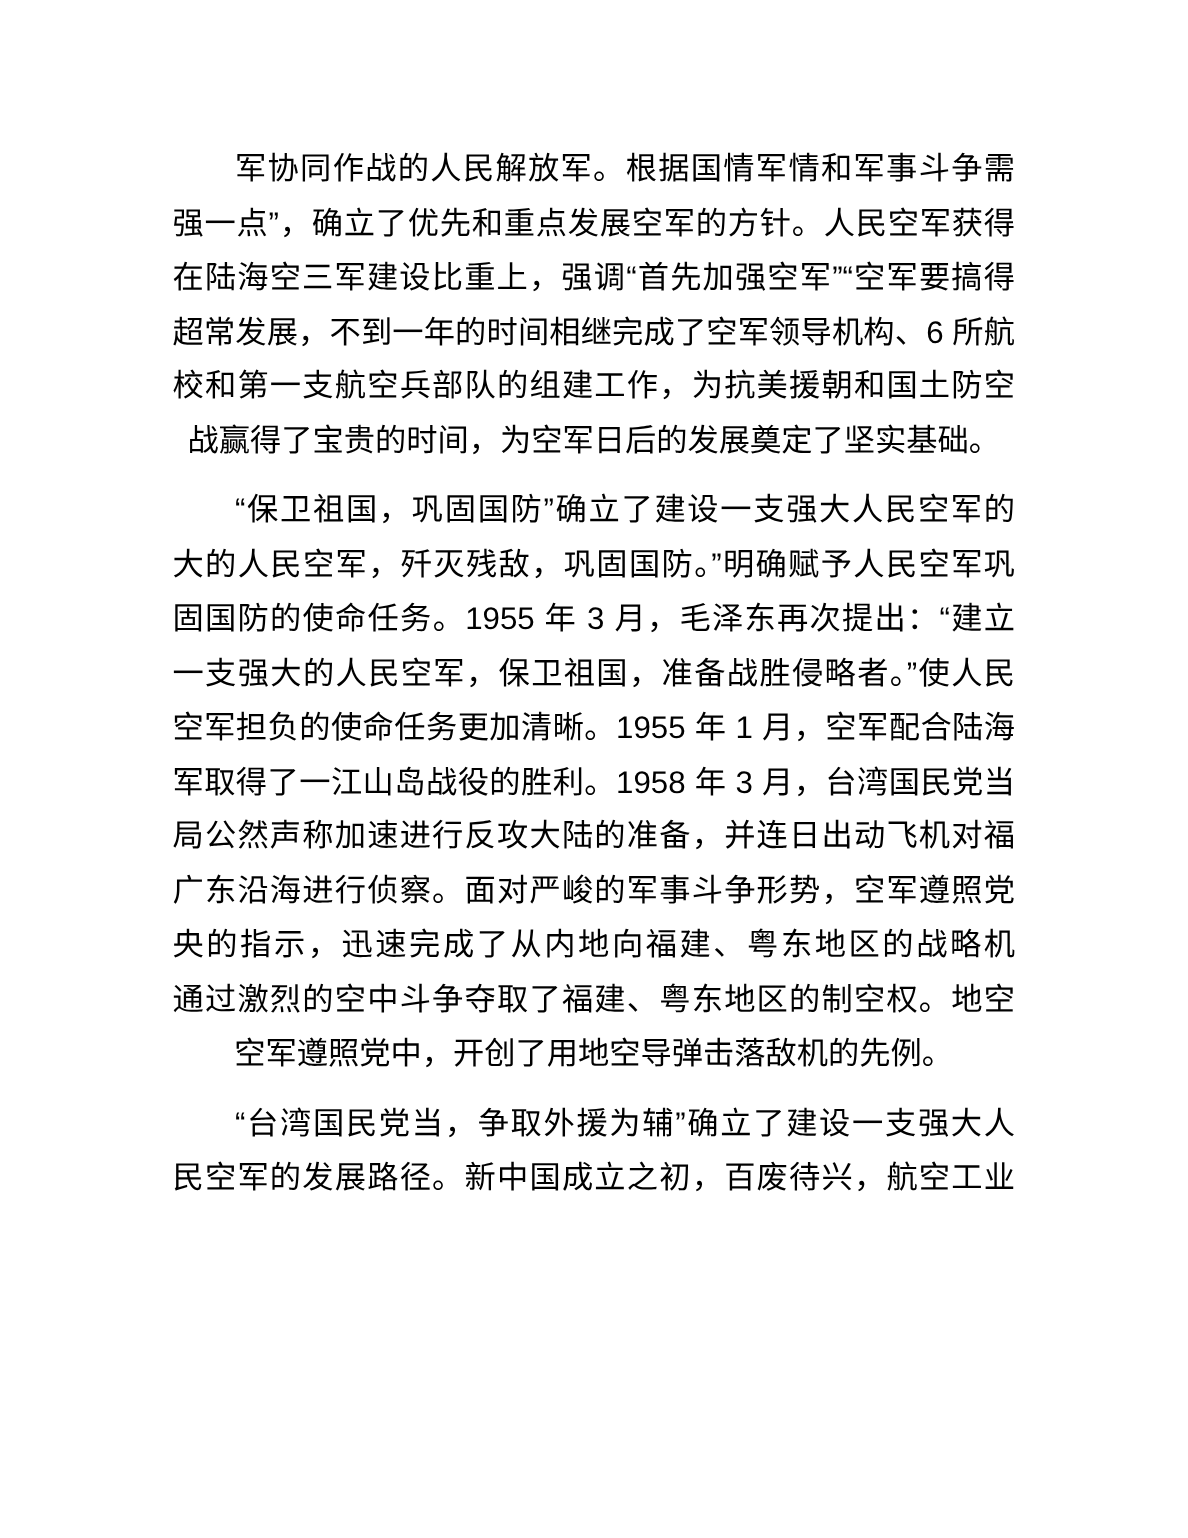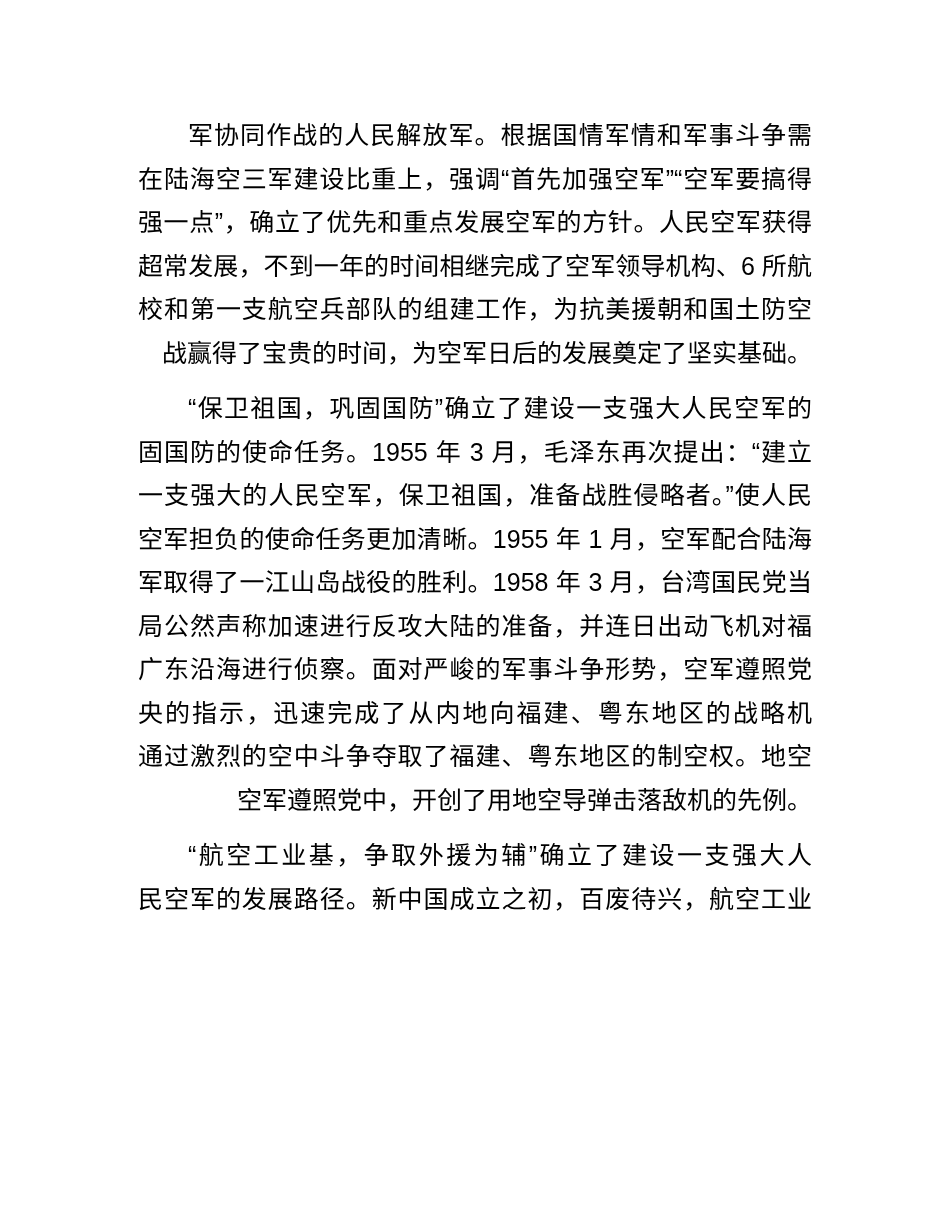--- a/index.html
+++ b/index.html
@@ -29,55 +29,56 @@
     line-height: 43.5px;
     color: #000000;
     font-weight: 400;
   }
   .paragraph {
     margin: 0 0 12px 0;
   }
   .line {
     height: 43.5px;
     overflow: hidden;
-    text-align: right;
+    text-align: center;
     white-space: normal;
   }
   .line.fill {
     text-align: justify;
     text-align-last: justify;
     text-justify: inter-character;
   }
   .line.indent {
     text-indent: 2em;
   }
 </style>
 </head>
 <body>
 
 <div class="page">
   <div class="text-block" id="doc">
       <div class="paragraph">
         <div class="line indent fill">军协同作战的人民解放军。根据国情军情和军事斗争需要</div>
+        <div class="line fill">强一点”，确立了优先和重点发展空军的方针。人民空军获得</div>
         <div class="line fill">在陆海空三军建设比重上，强调“首先加强空军”“空军要搞得</div>
-        <div class="line fill">强一点”，确立了优先和重点发展空军的方针。人民空军获得</div>
         <div class="line fill">超常发展，不到一年的时间相继完成了空军领导机构、6 所航</div>
         <div class="line fill">校和第一支航空兵部队的组建工作，为抗美援朝和国土防空作</div>
         <div class="line">战赢得了宝贵的时间，为空军日后的发展奠定了坚实基础。</div>
       </div>
       <div class="paragraph">
         <div class="line indent fill">“保卫祖国，巩固国防”确立了建设一支强大人民空军的</div>
+        <div class="line fill">大的人民空军，歼灭残敌，巩固国防。”明确赋予人民空军巩</div>
         <div class="line fill">固国防的使命任务。1955 年 3 月，毛泽东再次提出：“建立</div>
         <div class="line fill">一支强大的人民空军，保卫祖国，准备战胜侵略者。”使人民</div>
         <div class="line fill">空军担负的使命任务更加清晰。1955 年 1 月，空军配合陆海</div>
         <div class="line fill">军取得了一江山岛战役的胜利。1958 年 3 月，台湾国民党当</div>
         <div class="line fill">局公然声称加速进行反攻大陆的准备，并连日出动飞机对福建、</div>
         <div class="line fill">广东沿海进行侦察。面对严峻的军事斗争形势，空军遵照党中</div>
         <div class="line fill">央的指示，迅速完成了从内地向福建、粤东地区的战略机动，</div>
         <div class="line fill">通过激烈的空中斗争夺取了福建、粤东地区的制空权。地空导</div>
         <div class="line">空军遵照党中，开创了用地空导弹击落敌机的先例。</div>
       </div>
       <div class="paragraph">
-        <div class="line indent fill">“航空工业基，争取外援为辅”确立了建设一支强大人</div>
+        <div class="line indent fill">“台湾国民党当，争取外援为辅”确立了建设一支强大人</div>
         <div class="line fill">民空军的发展路径。新中国成立之初，百废待兴，航空工业基</div>
       </div>
     </div>
 </div>
 
 </body></html>

